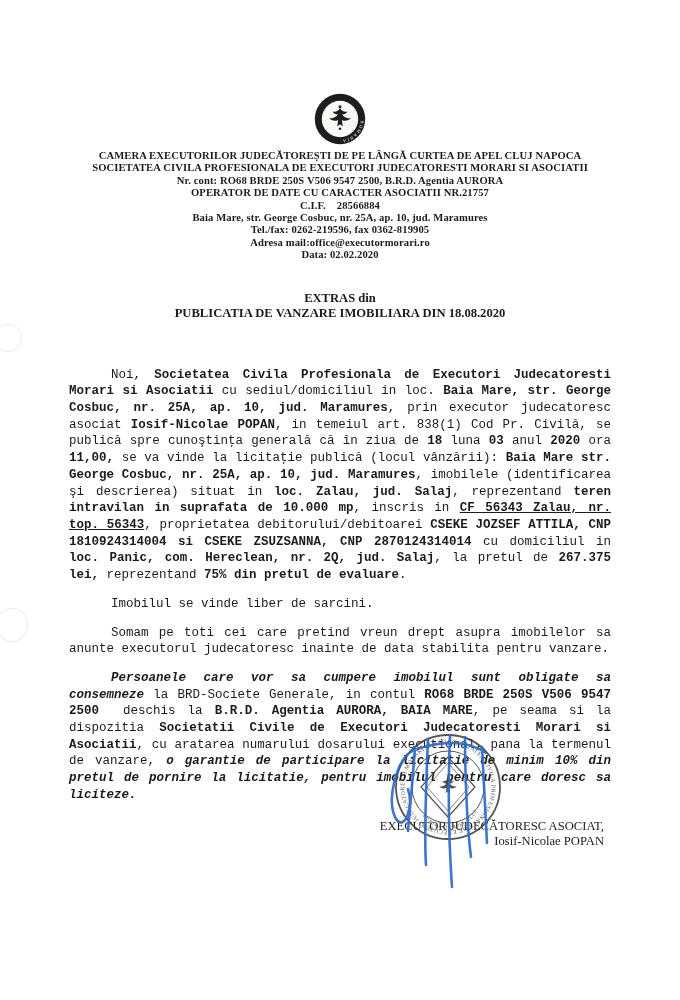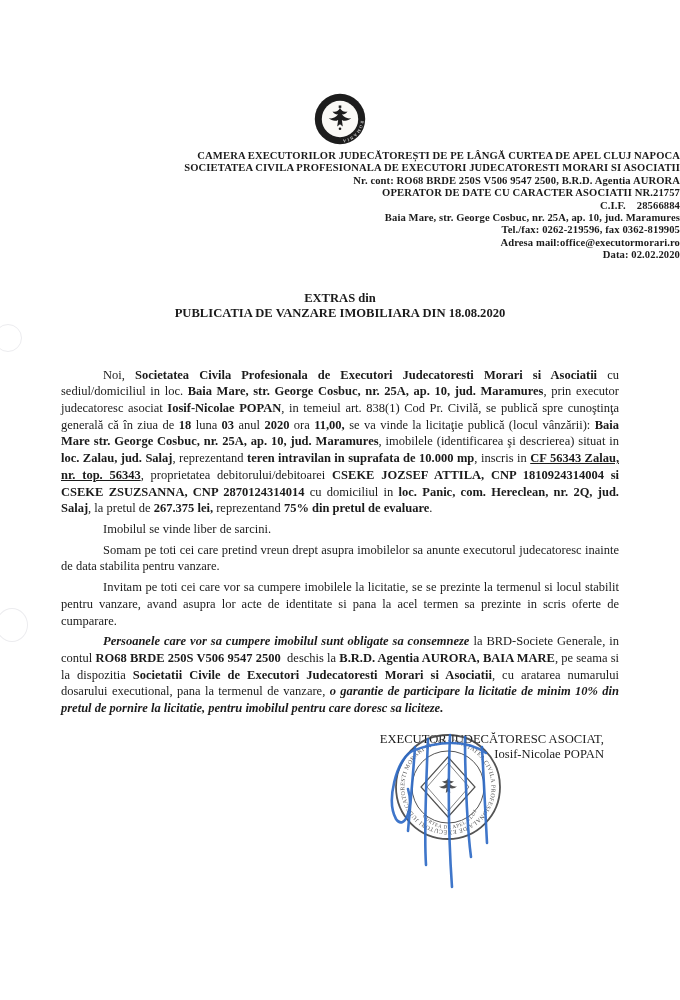--- a/index.html
+++ b/index.html
@@ -13,35 +13,35 @@
   }
   .page { position:absolute; inset:0; }
 
   
   .hole { position:absolute; border:1.5px solid #ececef; border-radius:50%; background:#fff; }
   .hole-1 { left:-6px; top:324px; width:28px; height:28px; }
   .hole-2 { left:-4px; top:608px; width:32px; height:34px; }
 
   
   .logo-wrap { width:56px; height:56px; margin:91px auto 3px auto; }
-  .header { text-align:right; font-weight:bold; font-size:10.6px; line-height:12.4px; letter-spacing:0.1px; }
+  .header { text-align:center; font-weight:bold; font-size:10.6px; line-height:12.4px; letter-spacing:0.1px; }
   .header div { white-space:pre; }
 
   
   .title { text-align:center; font-weight:bold; font-size:12.6px; line-height:15.5px; margin-top:29px;font-family:Liberation Serif, serif; }
 
   
   .body-text {
     margin:45px 57px 0 57px;
     width:566px;
     font-size:12.5px;
     line-height:16.7px;
     text-align:justify;
   }
-  .body-text p { text-indent:42px; margin:4px; }
+  .body-text p { text-indent:42px; margin:12px;font-family:Liberation Mono, monospace; }
   .b { font-weight:bold; }
   .i { font-style:italic; }
   .u { text-decoration:underline; }
 
   
   .signature { margin:15px 0 0 318px; width:286px; text-align:right; font-weight:normal; font-size:12.6px; line-height:15.5px; }
 
   
   .stamp-overlay { position:absolute; left:368px; top:725px; width:176px; height:184px; pointer-events:none; }
 </style>
@@ -85,21 +85,20 @@
 
   <div class="title">
     <div>EXTRAS din</div>
     <div>PUBLICATIA DE VANZARE IMOBILIARA DIN 18.08.2020</div>
   </div>
 
   <div class="body-text">
     <p><span>Noi, </span><span class="b">Societatea Civila Profesionala de Executori Judecatoresti Morari si Asociatii</span><span> cu sediul/domiciliul in loc. </span><span class="b">Baia Mare, str. George Cosbuc, nr. 25A, ap. 10, jud. Maramures</span><span>, prin executor judecatoresc asociat </span><span class="b">Iosif-Nicolae POPAN</span><span>, in temeiul art. 838(1) Cod Pr. Civilă, se publică spre cunoştinţa generală că în ziua de </span><span class="b">18</span><span> luna </span><span class="b">03</span><span> anul </span><span class="b">2020</span><span> ora </span><span class="b">11,00,</span><span> se va vinde la licitaţie publică (locul vânzării): </span><span class="b">Baia Mare str. George Cosbuc, nr. 25A, ap. 10, jud. Maramures</span><span>, imobilele (identificarea şi descrierea) situat in </span><span class="b">loc. Zalau, jud. Salaj</span><span>, reprezentand </span><span class="b">teren intravilan in suprafata de 10.000 mp</span><span>, inscris in </span><span class="b u">CF 56343 Zalau, nr. top. 56343</span><span>, proprietatea debitorului/debitoarei </span><span class="b">CSEKE JOZSEF ATTILA, CNP 1810924314004 si CSEKE ZSUZSANNA, CNP 2870124314014</span><span> cu domiciliul in </span><span class="b">loc. Panic, com. Hereclean, nr. 2Q, jud. Salaj</span><span>, la pretul de </span><span class="b">267.375 lei,</span><span> reprezentand </span><span class="b">75% din pretul de evaluare</span><span>.</span></p>
     <p><span>Imobilul se vinde liber de sarcini.</span></p>
     <p><span>Somam pe toti cei care pretind vreun drept asupra imobilelor sa anunte executorul judecatoresc inainte de data stabilita pentru vanzare.</span></p>
-    <p><span>Invitam pe toti cei care vor sa cumpere imobilele la licitatie, se se prezinte la termenul si locul stabilit pentru vanzare, avand asupra lor acte de identitate si pana la acel termen sa prezinte in scris oferte de cumparare.</span></p>
     <p><span class="b i">Persoanele care vor sa cumpere imobilul sunt obligate sa consemneze</span><span> la BRD-Societe Generale, in contul </span><span class="b">RO68 BRDE 250S V506 9547 2500</span><span> &nbsp;deschis la </span><span class="b">B.R.D. Agentia AURORA, BAIA MARE</span><span>, pe seama si la dispozitia </span><span class="b">Societatii Civile de Executori Judecatoresti Morari si Asociatii</span><span>, cu aratarea numarului dosarului executional, pana la termenul de vanzare, </span><span class="b i">o garantie de participare la licitatie de minim 10% din pretul de pornire la licitatie, pentru imobilul pentru care doresc sa liciteze.</span></p>
   </div>
 
   <div class="signature">
     <div>EXECUTOR JUDECĂTORESC ASOCIAT,</div>
     <div>Iosif-Nicolae POPAN</div>
   </div>
 
   <div class="stamp-overlay">
     <svg viewBox="0 0 176 184" width="176" height="184">

